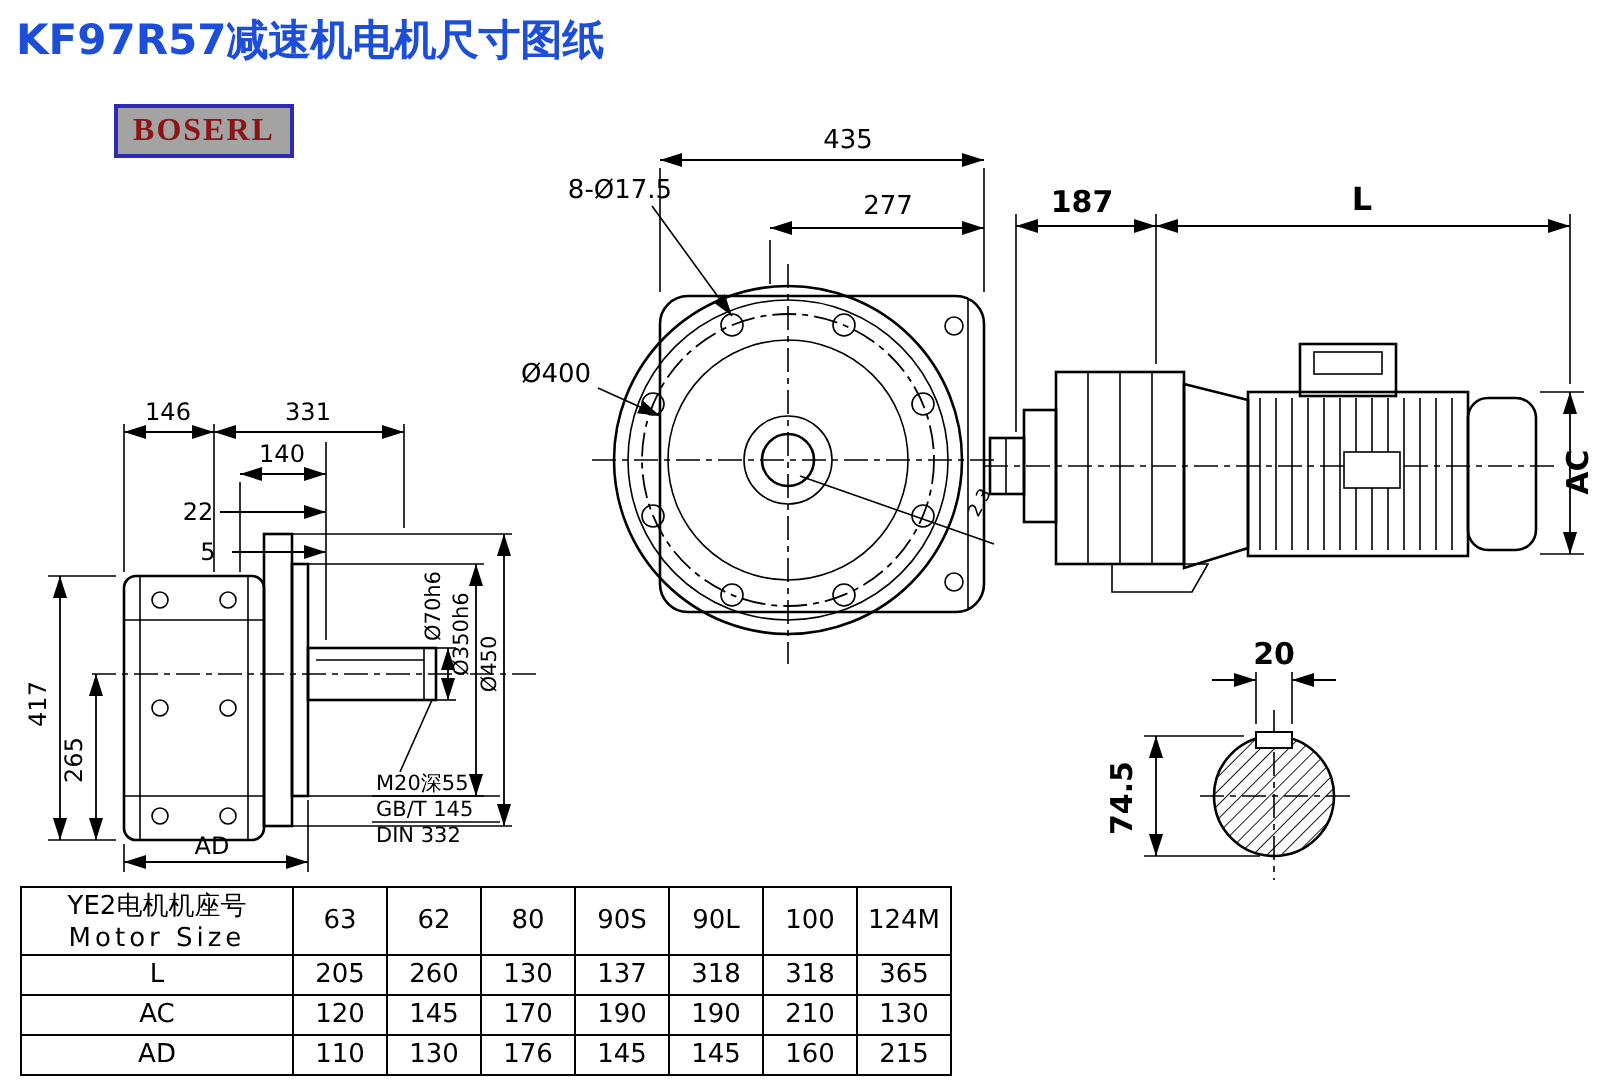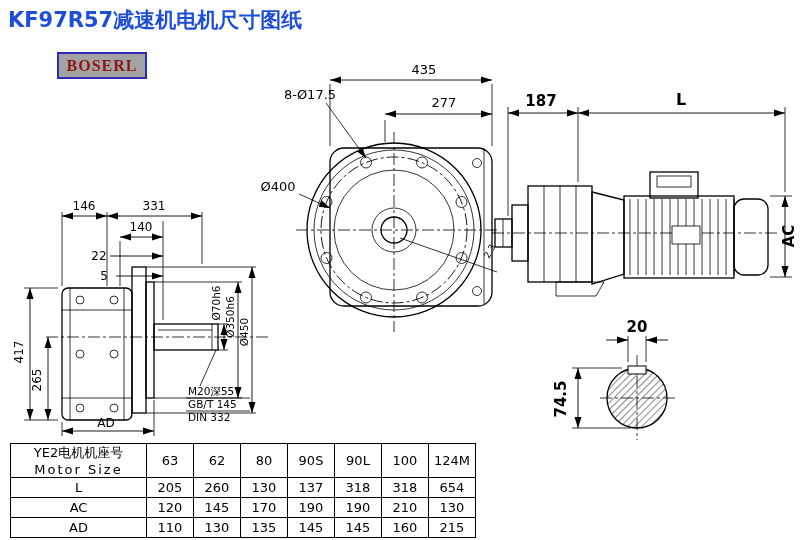--- a/index.html
+++ b/index.html
@@ -264,37 +264,37 @@
       <td class="cv">124M</td>
     </tr>
     <tr>
       <td class="c1">L</td>
       <td class="cv">205</td>
       <td class="cv">260</td>
       <td class="cv">130</td>
       <td class="cv">137</td>
       <td class="cv">318</td>
       <td class="cv">318</td>
-      <td class="cv">654</td>
+      <td class="cv">365</td>
     </tr>
     <tr>
       <td class="c1">AC</td>
       <td class="cv">120</td>
       <td class="cv">145</td>
       <td class="cv">170</td>
       <td class="cv">190</td>
       <td class="cv">190</td>
       <td class="cv">210</td>
       <td class="cv">130</td>
     </tr>
     <tr>
       <td class="c1">AD</td>
       <td class="cv">110</td>
       <td class="cv">130</td>
-      <td class="cv">135</td>
+      <td class="cv">176</td>
       <td class="cv">145</td>
       <td class="cv">145</td>
       <td class="cv">160</td>
       <td class="cv">215</td>
     </tr>
   </tbody>
     </table>
 
 </div>
 

